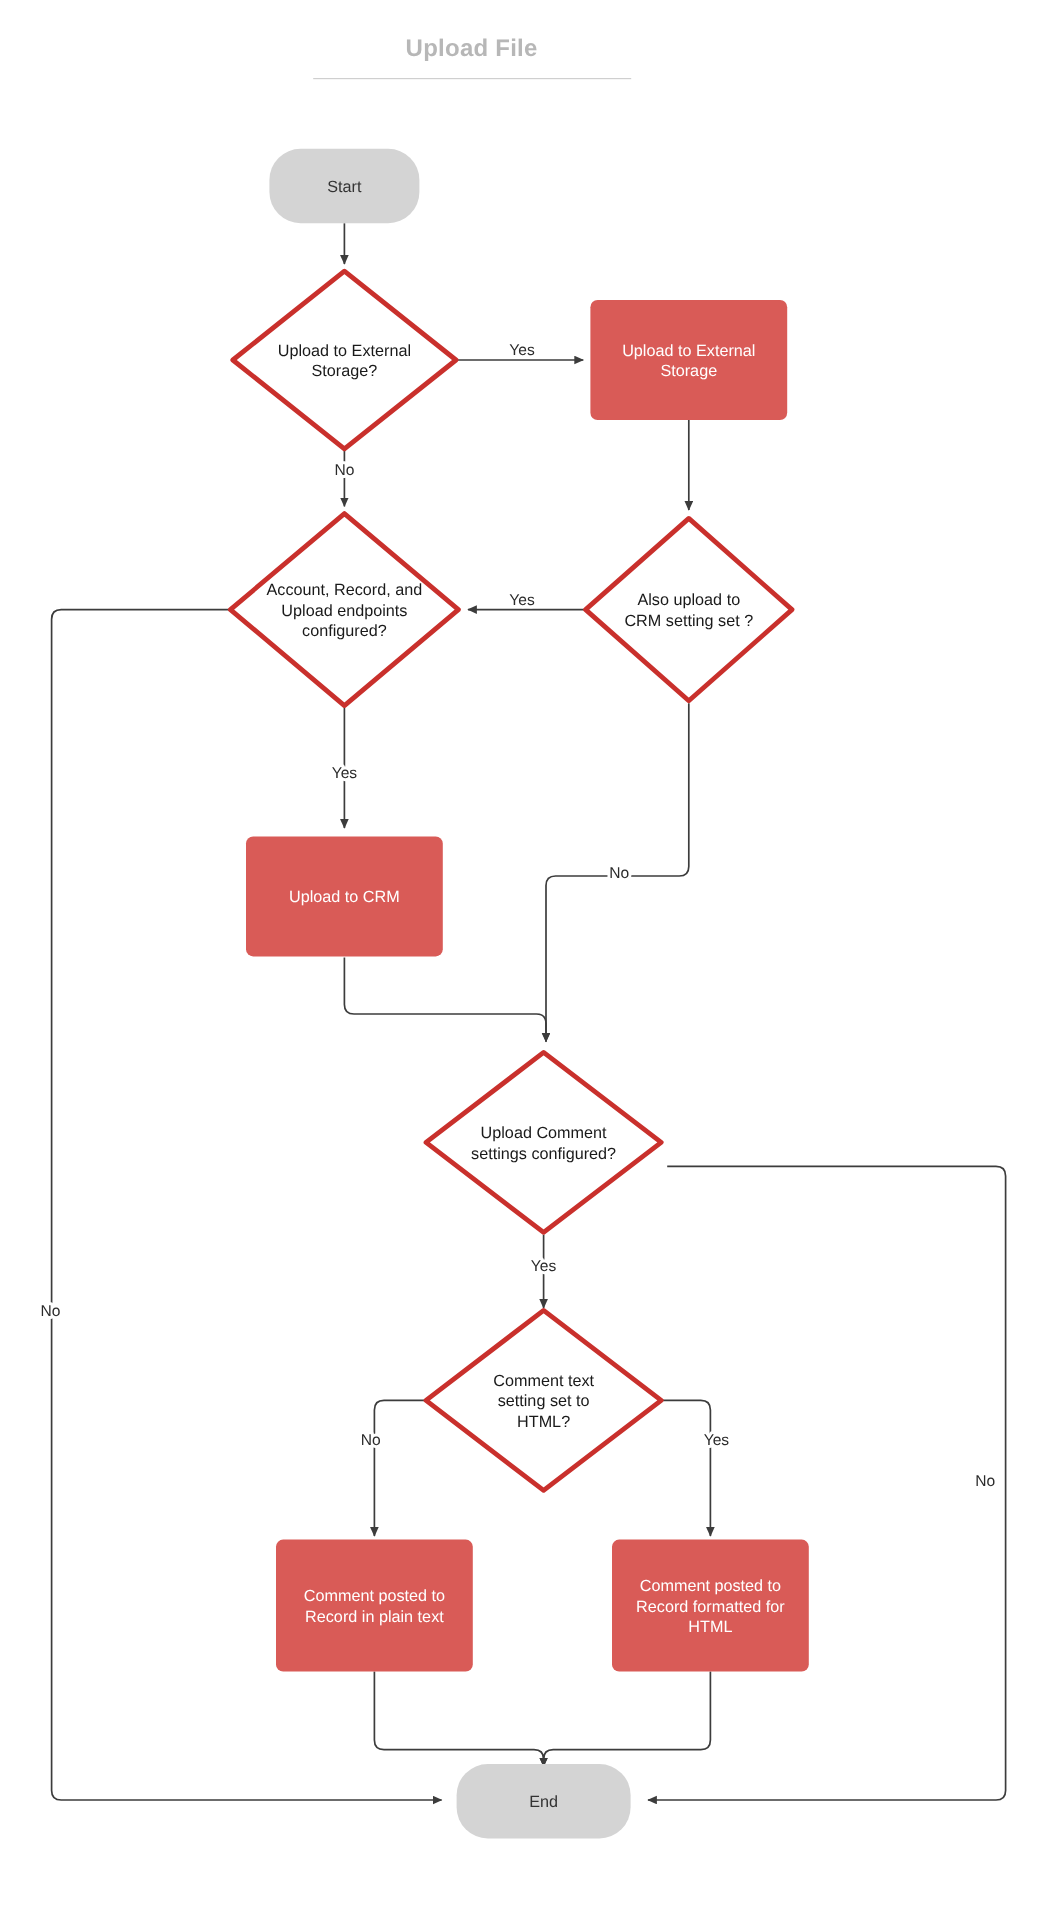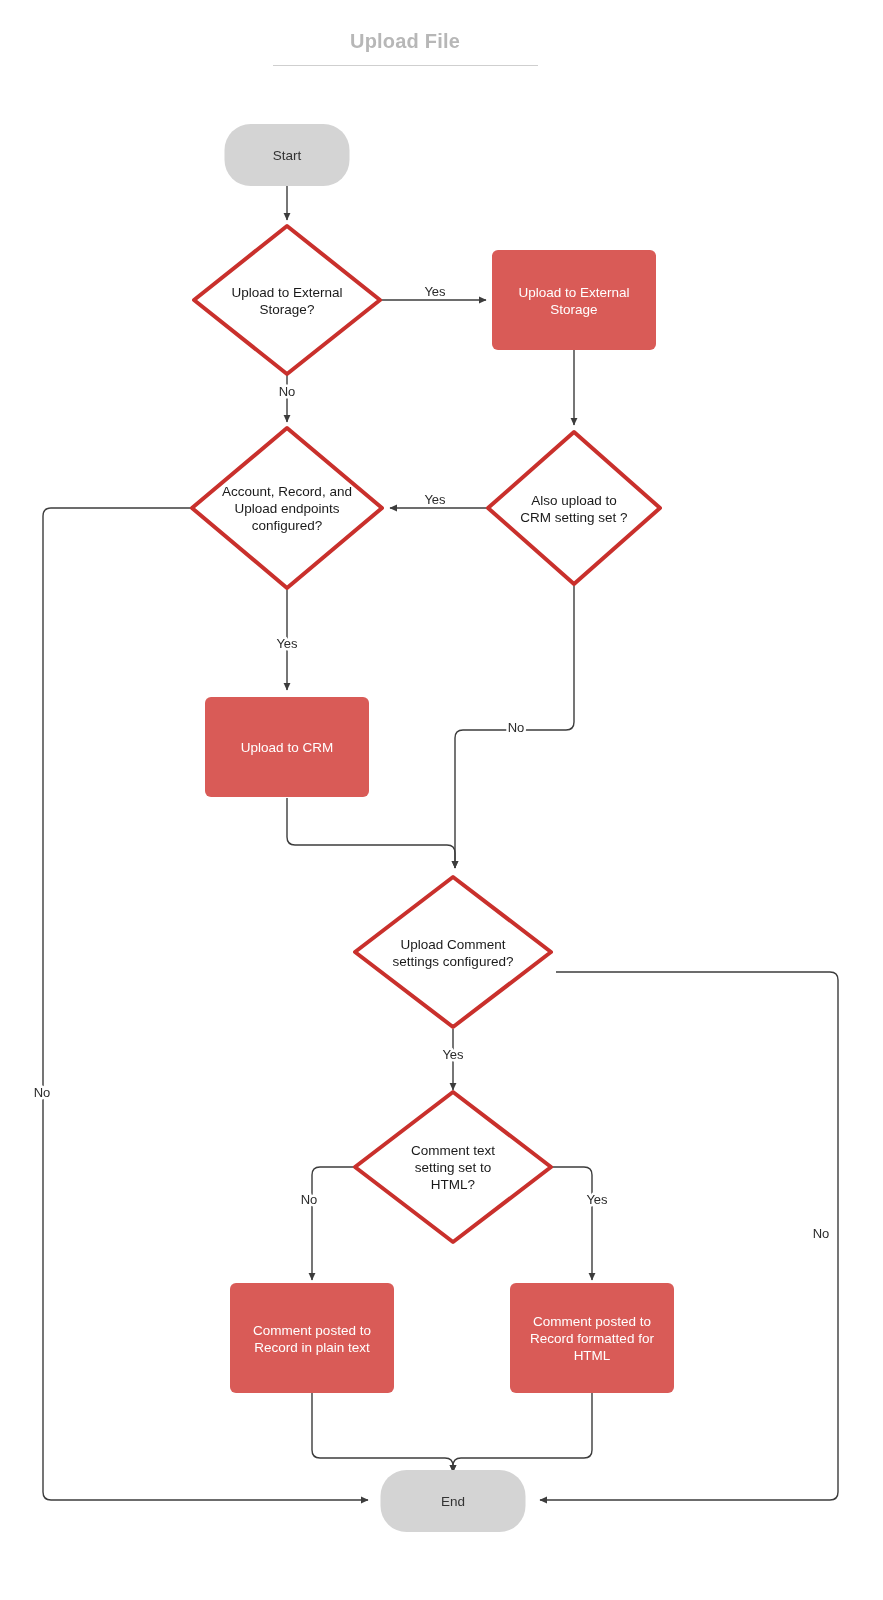--- a/index.html
+++ b/index.html
@@ -14,21 +14,21 @@
     position: relative;
     overflow: hidden;
   }
   #diagram-root {
     position: relative;
     width: 883px;
     height: 1600px;
   }
   .title-wrap {
     position: absolute;
-    left: 16px;
+    left: 4px;
     top: 30px;
     width: 778px;
     text-align: center;
   }
   .title-text {
     font-family: "Liberation Sans", sans-serif;
     font-size: 20px;
     font-weight: bold;
     color: #b7b7b7;
     letter-spacing: 0.2px;

